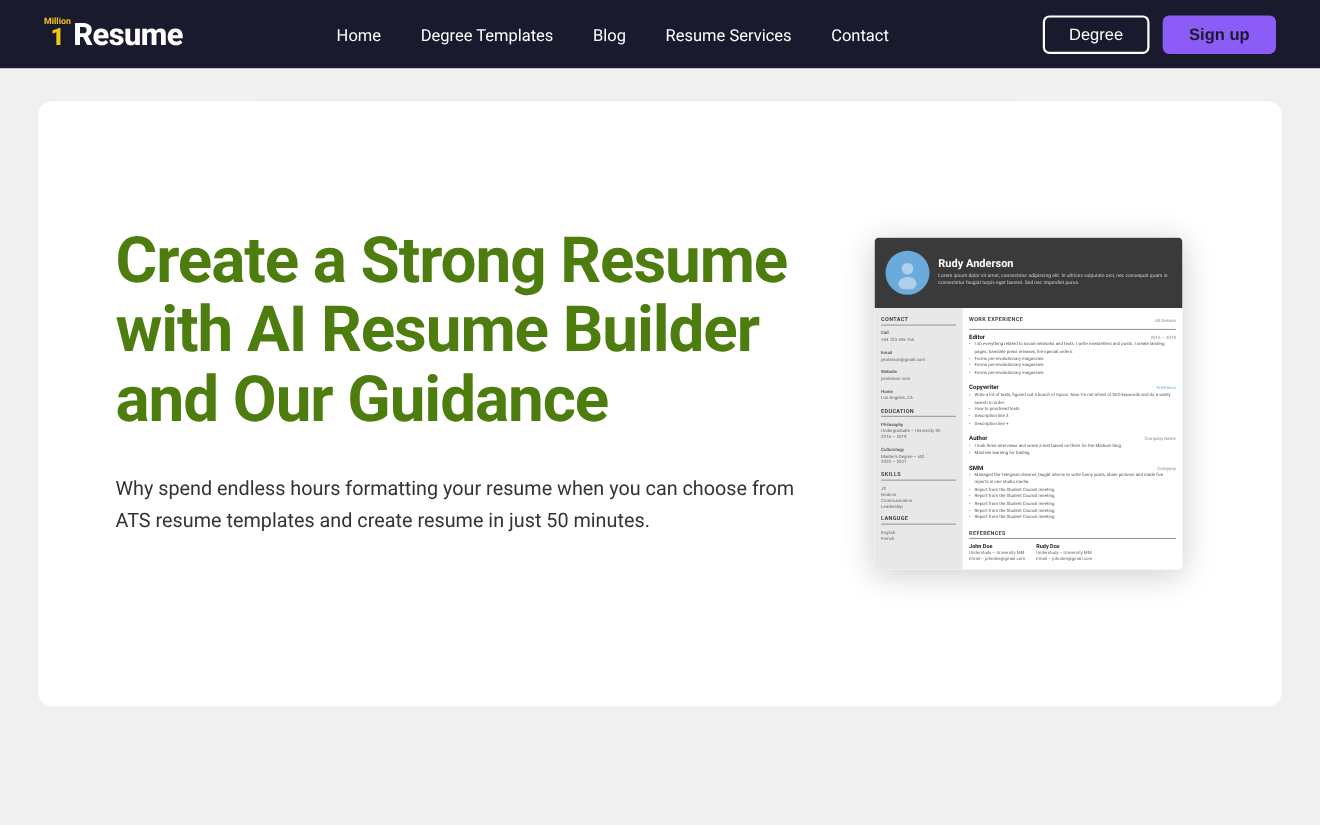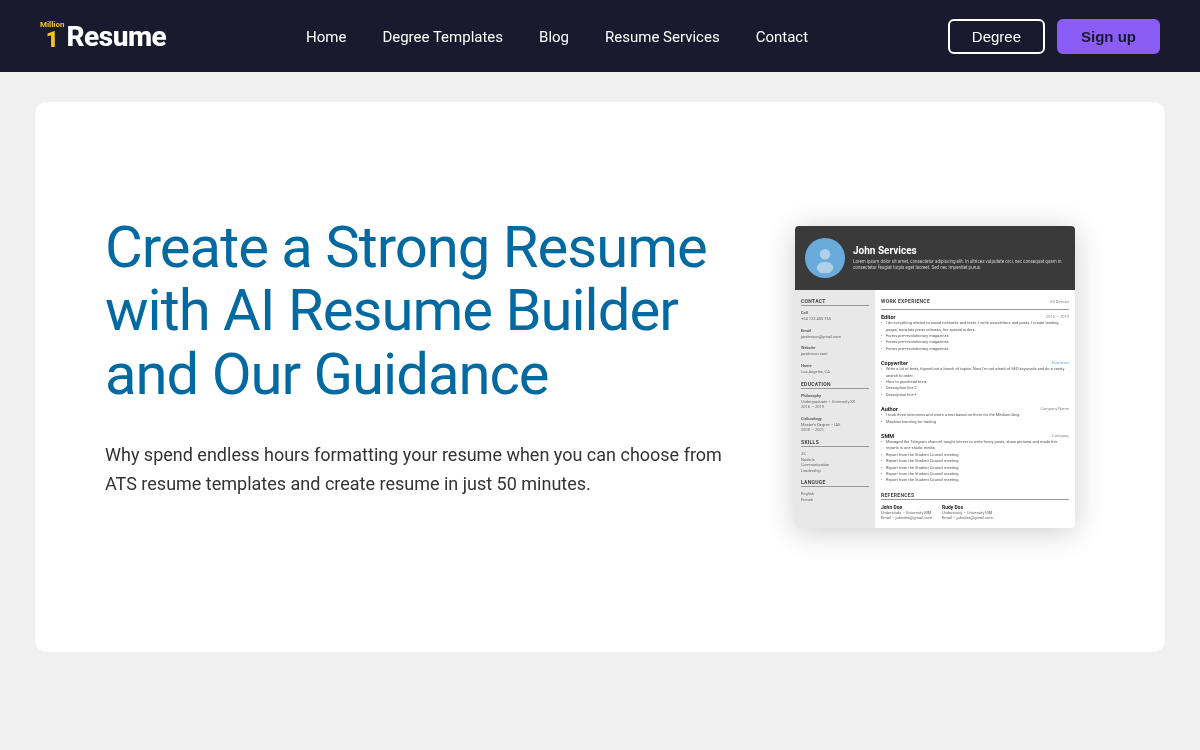--- a/index.html
+++ b/index.html
@@ -15,21 +15,21 @@
       min-height: 750px;
     }
 
     
     .navbar {
       background-color: #1a1a2e;
       display: flex;
       align-items: center;
       justify-content: space-between;
       padding: 0 40px;
-      height: 72px;
+      height: 62px;
     }
 
     .navbar-logo {
       display: flex;
       align-items: center;
       gap: 0;
     }
 
     .logo-million {
       color: #f5c518;
@@ -115,23 +115,23 @@
       gap: 40px;
     }
 
     .hero-left {
       flex: 1;
       max-width: 620px;
     }
 
     .hero-title {
       font-size: 58px;
-      font-weight: 400;
+      font-weight: 700;
       line-height: 1.1;
-      color: #0369a1;
+      color: #4d7c0f;
       margin-bottom: 34px;
       letter-spacing: -1px;
     }
 
     .hero-subtitle {
       font-size: 18px;
       color: #333;
       line-height: 1.6;
       margin-bottom: 40px;
       font-weight: 400;
@@ -327,21 +327,21 @@
 
         <div class="resume-header">
           <div class="resume-avatar">
             <svg class="avatar-svg" viewBox="0 0 40 40" xmlns="http://www.w3.org/2000/svg">
               <circle cx="20" cy="20" r="20" fill="#6aabdb"></circle>
               <circle cx="20" cy="15" r="7" fill="#b0cfe8"></circle>
               <ellipse cx="20" cy="33" rx="11" ry="8" fill="#b0cfe8"></ellipse>
             </svg>
           </div>
           <div class="resume-name-block">
-            <div class="resume-name">John Services</div>
+            <div class="resume-name">Rudy Anderson</div>
             <div class="resume-desc">Lorem ipsum dolor sit amet, consectetur adipiscing elit. In ultrices vulputate orci, nec consequat quam in consectetur feugiat turpis eget laoreet. Sed nec imperdiet purus.</div>
           </div>
         </div>
 
         <div class="resume-body">
 
           <div class="resume-sidebar">
             <div class="resume-section-title">CONTACT</div>
 
             <div class="resume-item">

